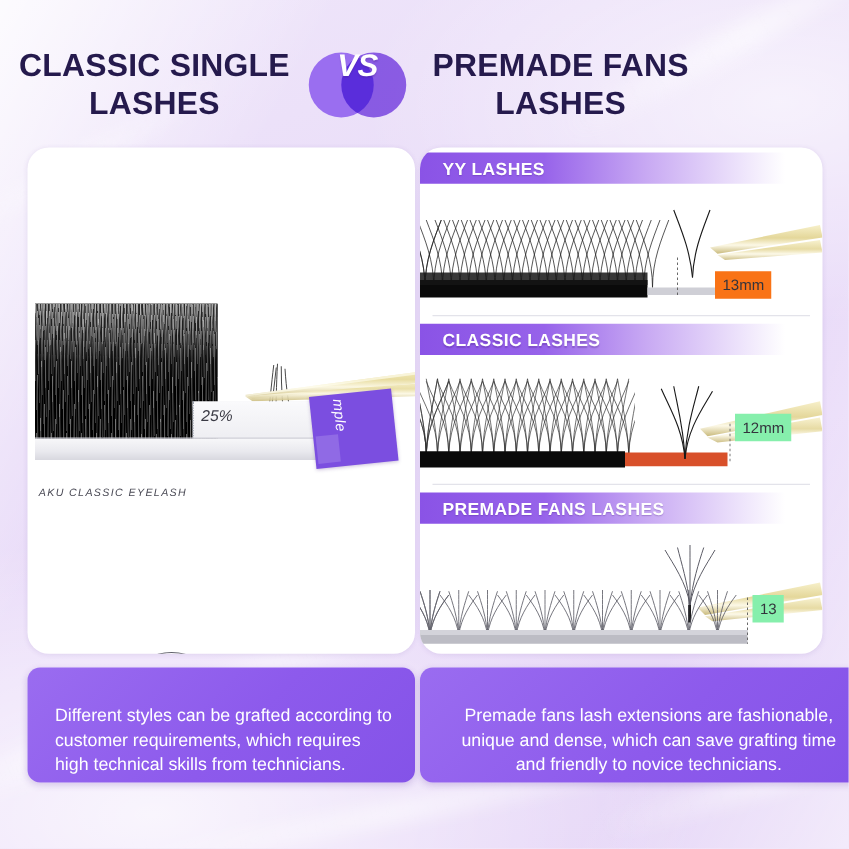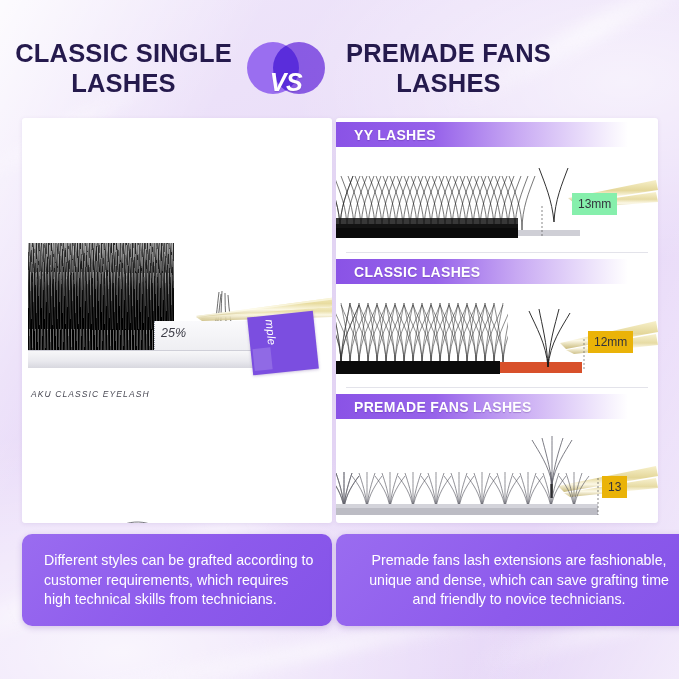--- a/index.html
+++ b/index.html
@@ -59,21 +59,21 @@
   }
   .title.left  { text-align: center; }
   .title.right { text-align: center; }
 
   .vs-badge {
     position: relative;
     width: 78px;
     height: 58px;
     flex: 0 0 78px;
     display: flex;
-    align-items: flex-end;
+    align-items: flex-start;
     justify-content: center;
   }
   .vs-circle {
     position: absolute;
     width: 52px; height: 52px;
     border-radius: 50%;
     background: #9a6ef0;
     top: 3px;
   }
   .vs-circle.c-left  { left: 0px; }
@@ -86,21 +86,21 @@
     font-weight: bold;
     font-style: italic;
     letter-spacing: -.5px;
     text-shadow: 0 1px 1px rgba(70,30,130,.25);
   }
 
   
   .card {
     position: absolute;
     background: #ffffff;
-    border-radius: 3px;
+    border-radius: 17px;
     box-shadow: 0 1px 4px rgba(90,50,150,.10);
     overflow: hidden;
   }
   .card.left  { left: 22px;  top: 118px; width: 310px; height: 405px; font-style: italic; }
   .card.right { left: 336px; top: 118px; width: 322px; height: 405px; }
 
   
   .lash-tray {
     position: absolute;
     left: 6px; top: 125px;
@@ -214,35 +214,35 @@
 
   .sec-art { position: absolute; left: 0; top: 28px; width: 322px; height: 105px; }
 
   .meas-box {
     position: absolute;
     font-size: 12px;
     color: #33333c;
     padding: 4px 6px;
     white-space: nowrap;
   }
-  .meas-box.blue { background: #86efac; }
-  .meas-box.plain { background: #eab308; }
+  .meas-box.blue { background: #f97316; margin-top: 24px; }
+  .meas-box.plain { background: #86efac; }
 
   
   .caption {
     position: absolute;
     top: 534px;
     height: 92px;
     border-radius: 10px;
     background: linear-gradient(135deg, #9a6cf0 0%, #8d5aec 55%, #8453e8 100%);
     box-shadow: 0 2px 6px rgba(90,45,160,.22);
     color: #ffffff;
     font-size: 14.2px;
     line-height: 19.5px;
-    padding: 17px 16px 12px 22px;
+    padding: 30px 16px 12px 22px;
   }
   .caption.left  { left: 22px;  width: 310px; }
   .caption.right { left: 336px; width: 360px; text-align: center; }
 </style>
 </head>
 <body>
 
 <div class="page">
 
   <div class="streak s1"></div>

